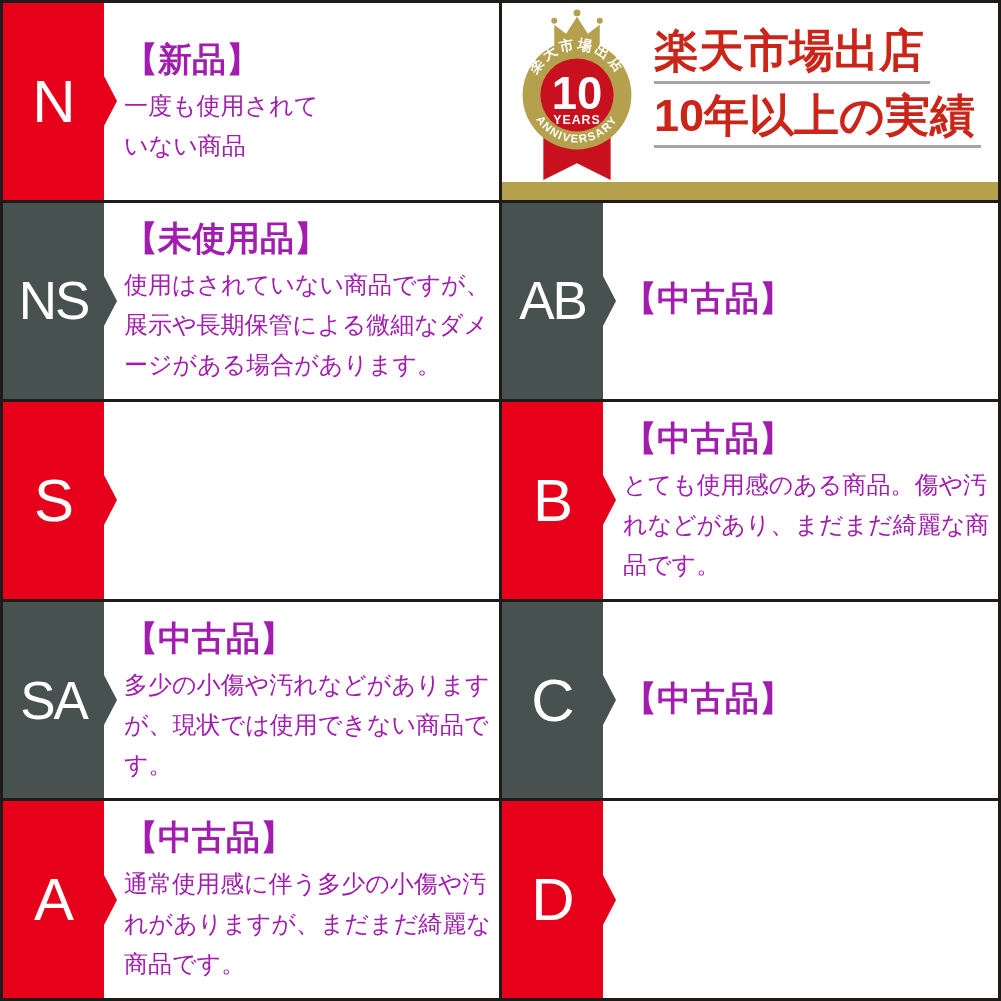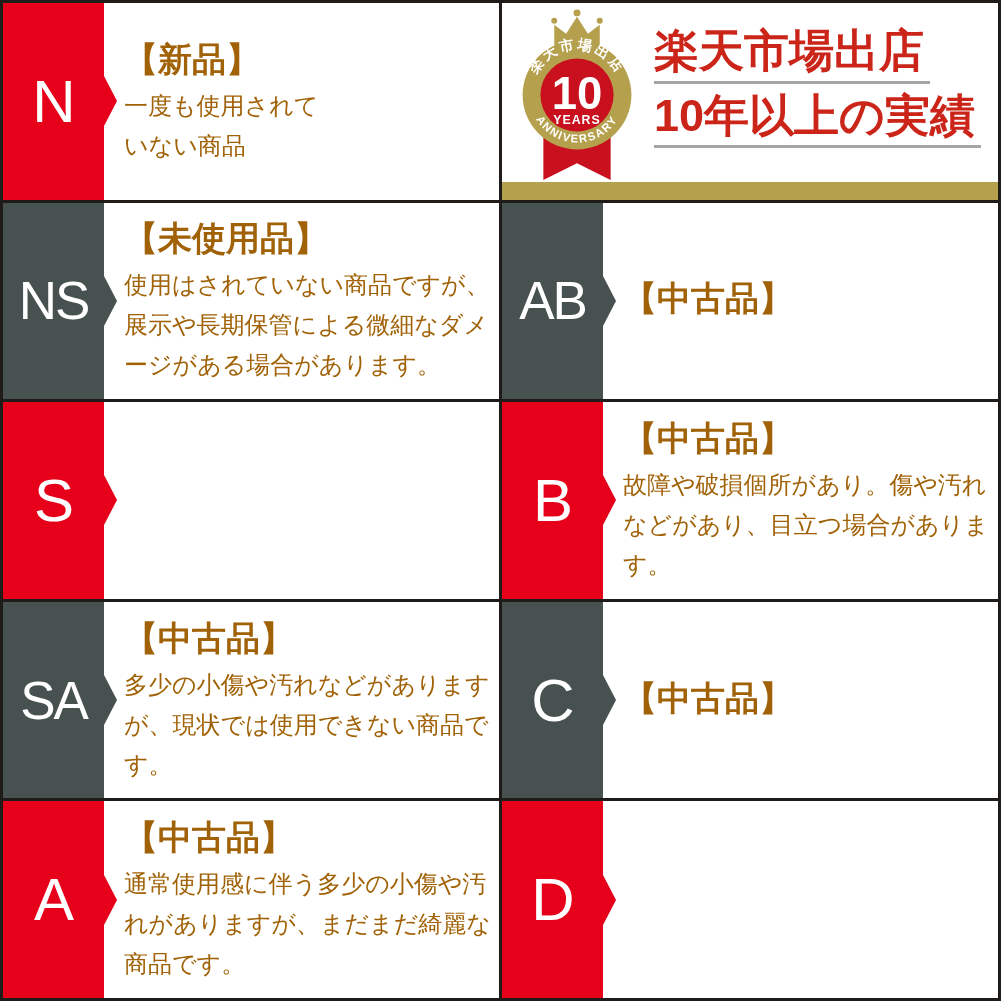--- a/index.html
+++ b/index.html
@@ -44,21 +44,21 @@
     position: absolute;
     left: 101px; top: 50%;
     transform: translateY(-50%);
     width: 0; height: 0;
     border-top: 25px solid transparent;
     border-bottom: 25px solid transparent;
     border-left: 13px solid #e60019;
   }
   .arrow.slate { border-left-color: #47514f; }
 
-  .textcol { margin-left: 20px; width: 370px; color: #a16207; }
+  .textcol { margin-left: 20px; width: 370px; color: #a21caf; }
   .cell-title { font-size: 34px; font-weight: 700; line-height: 1.3; margin-bottom: 5px; }
   .cell-body  { font-size: 24px; font-weight: 500; line-height: 40px; white-space: pre-line; }
 
   
   .badge-cell { display: flex; align-items: center; }
   .gold-bar {
     position: absolute; left: 0; right: 0; bottom: 0;
     height: 18px; background: #b5a04d;
   }
   .emblem { width: 138px; height: 184px; margin: 0 0 10px 6px; flex: none; }
@@ -143,21 +143,21 @@
   <div class="cell">
     <div class="label bg-red">S</div>
     <span class="arrow"></span>
   </div>
 
   <div class="cell">
     <div class="label bg-red">B</div>
     <span class="arrow"></span>
     <div class="textcol">
       <div class="cell-title">【中古品】</div>
-      <div class="cell-body">故障や破損個所があり。傷や汚れなどがあり、目立つ場合があります。</div>
+      <div class="cell-body">とても使用感のある商品。傷や汚れなどがあり、まだまだ綺麗な商品です。</div>
     </div>
   </div>
 
   <div class="cell">
     <div class="label two bg-slate">SA</div>
     <span class="arrow slate"></span>
     <div class="textcol">
       <div class="cell-title">【中古品】</div>
       <div class="cell-body">多少の小傷や汚れなどがありますが、現状では使用できない商品です。</div>
     </div>

